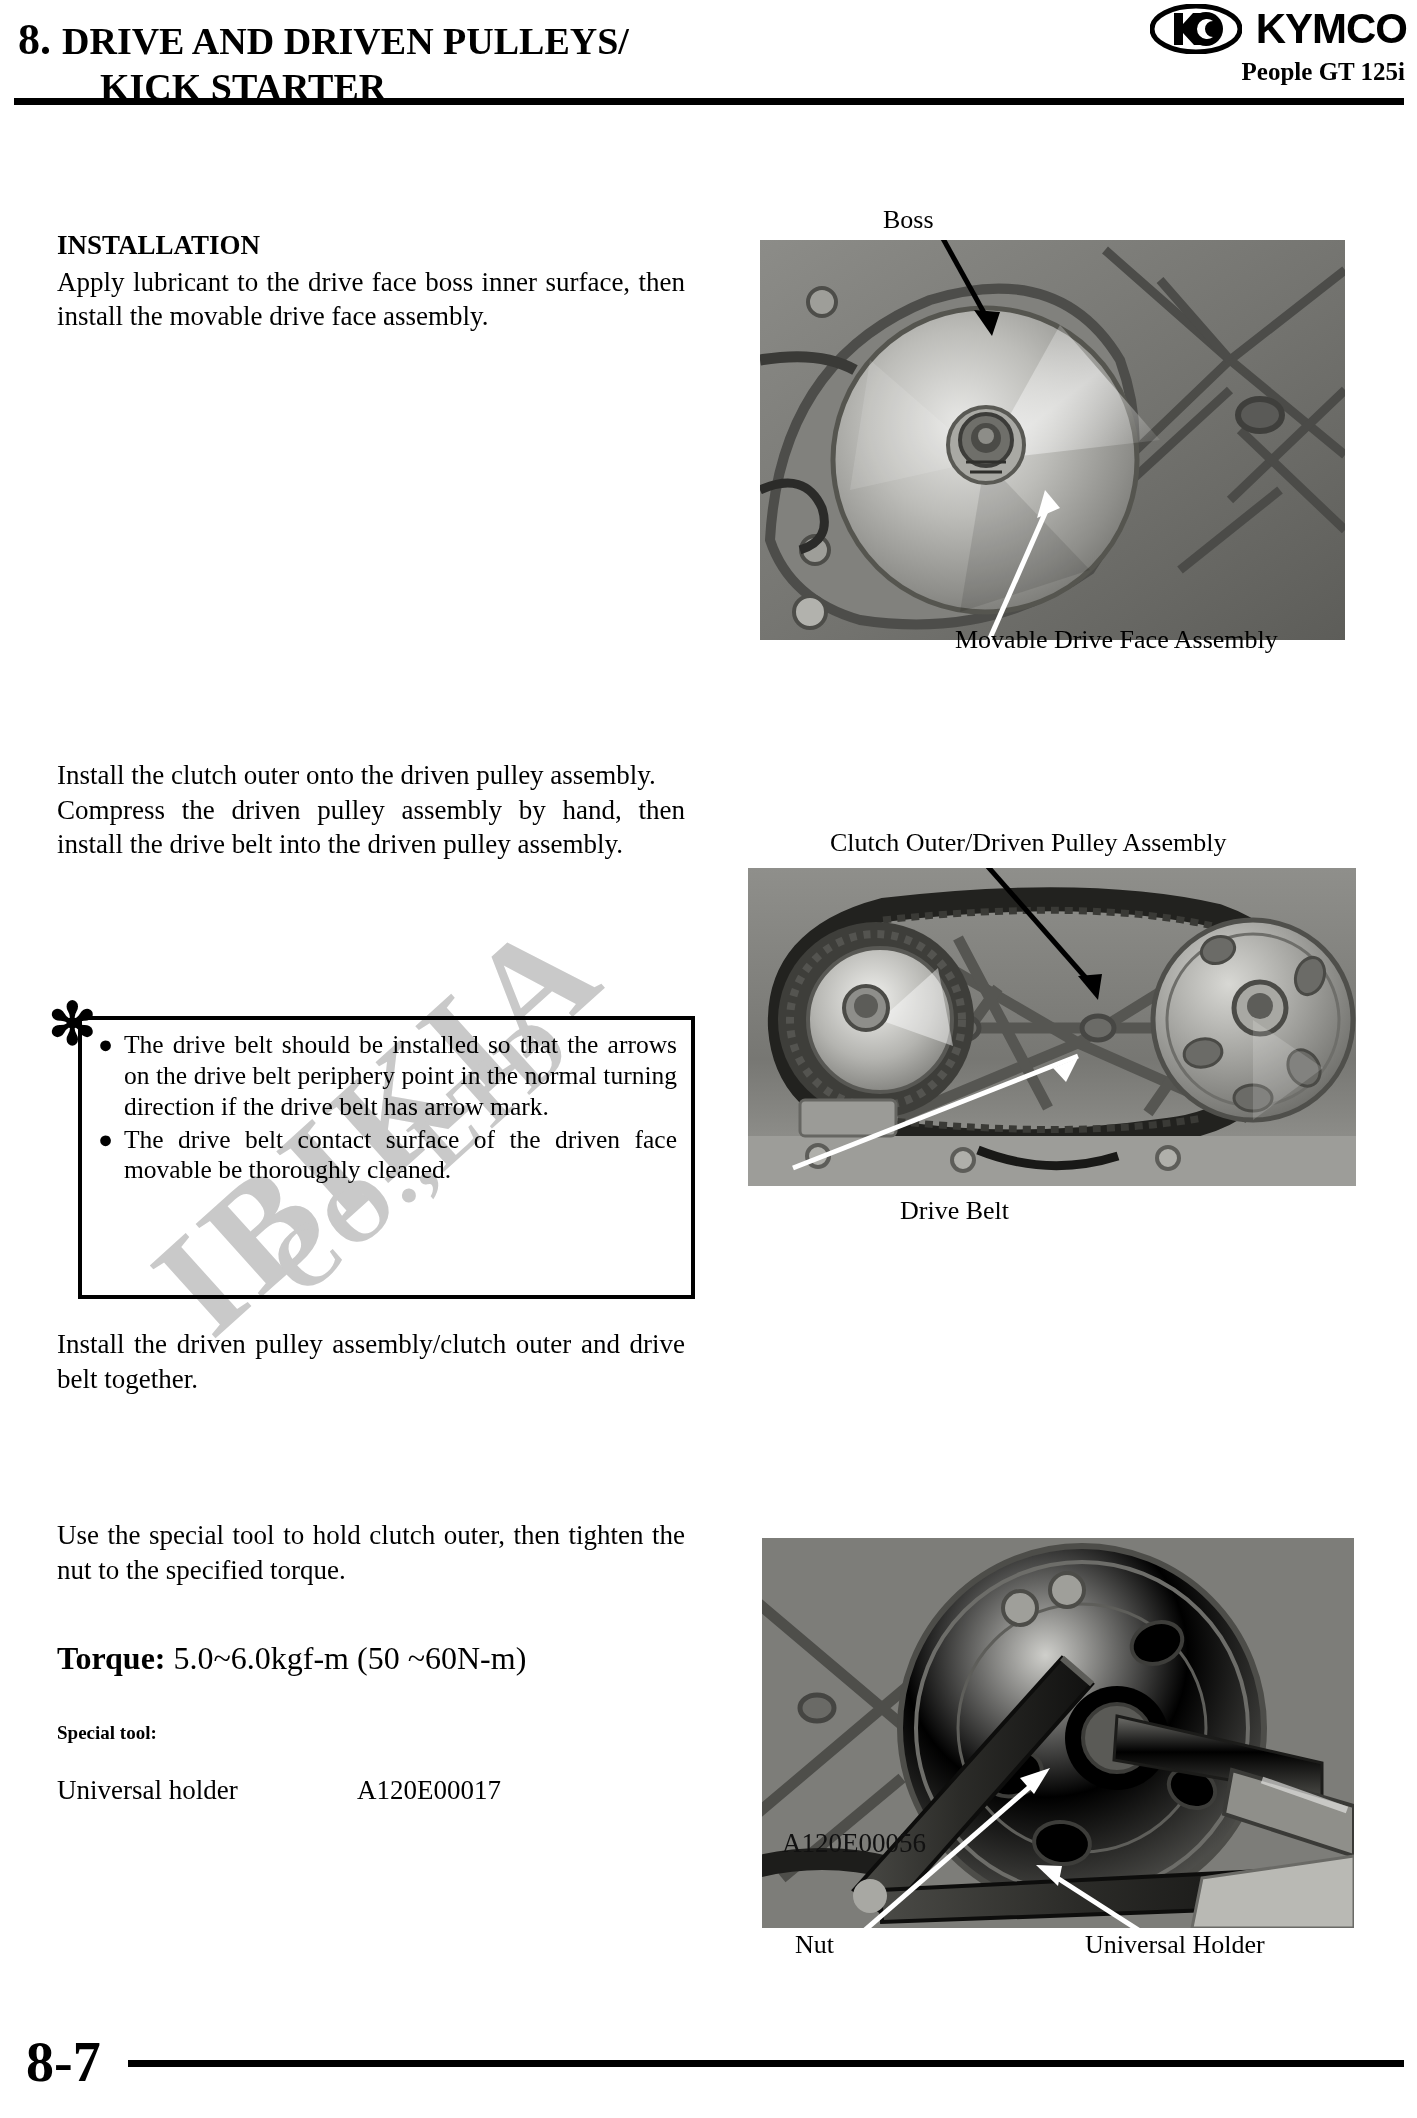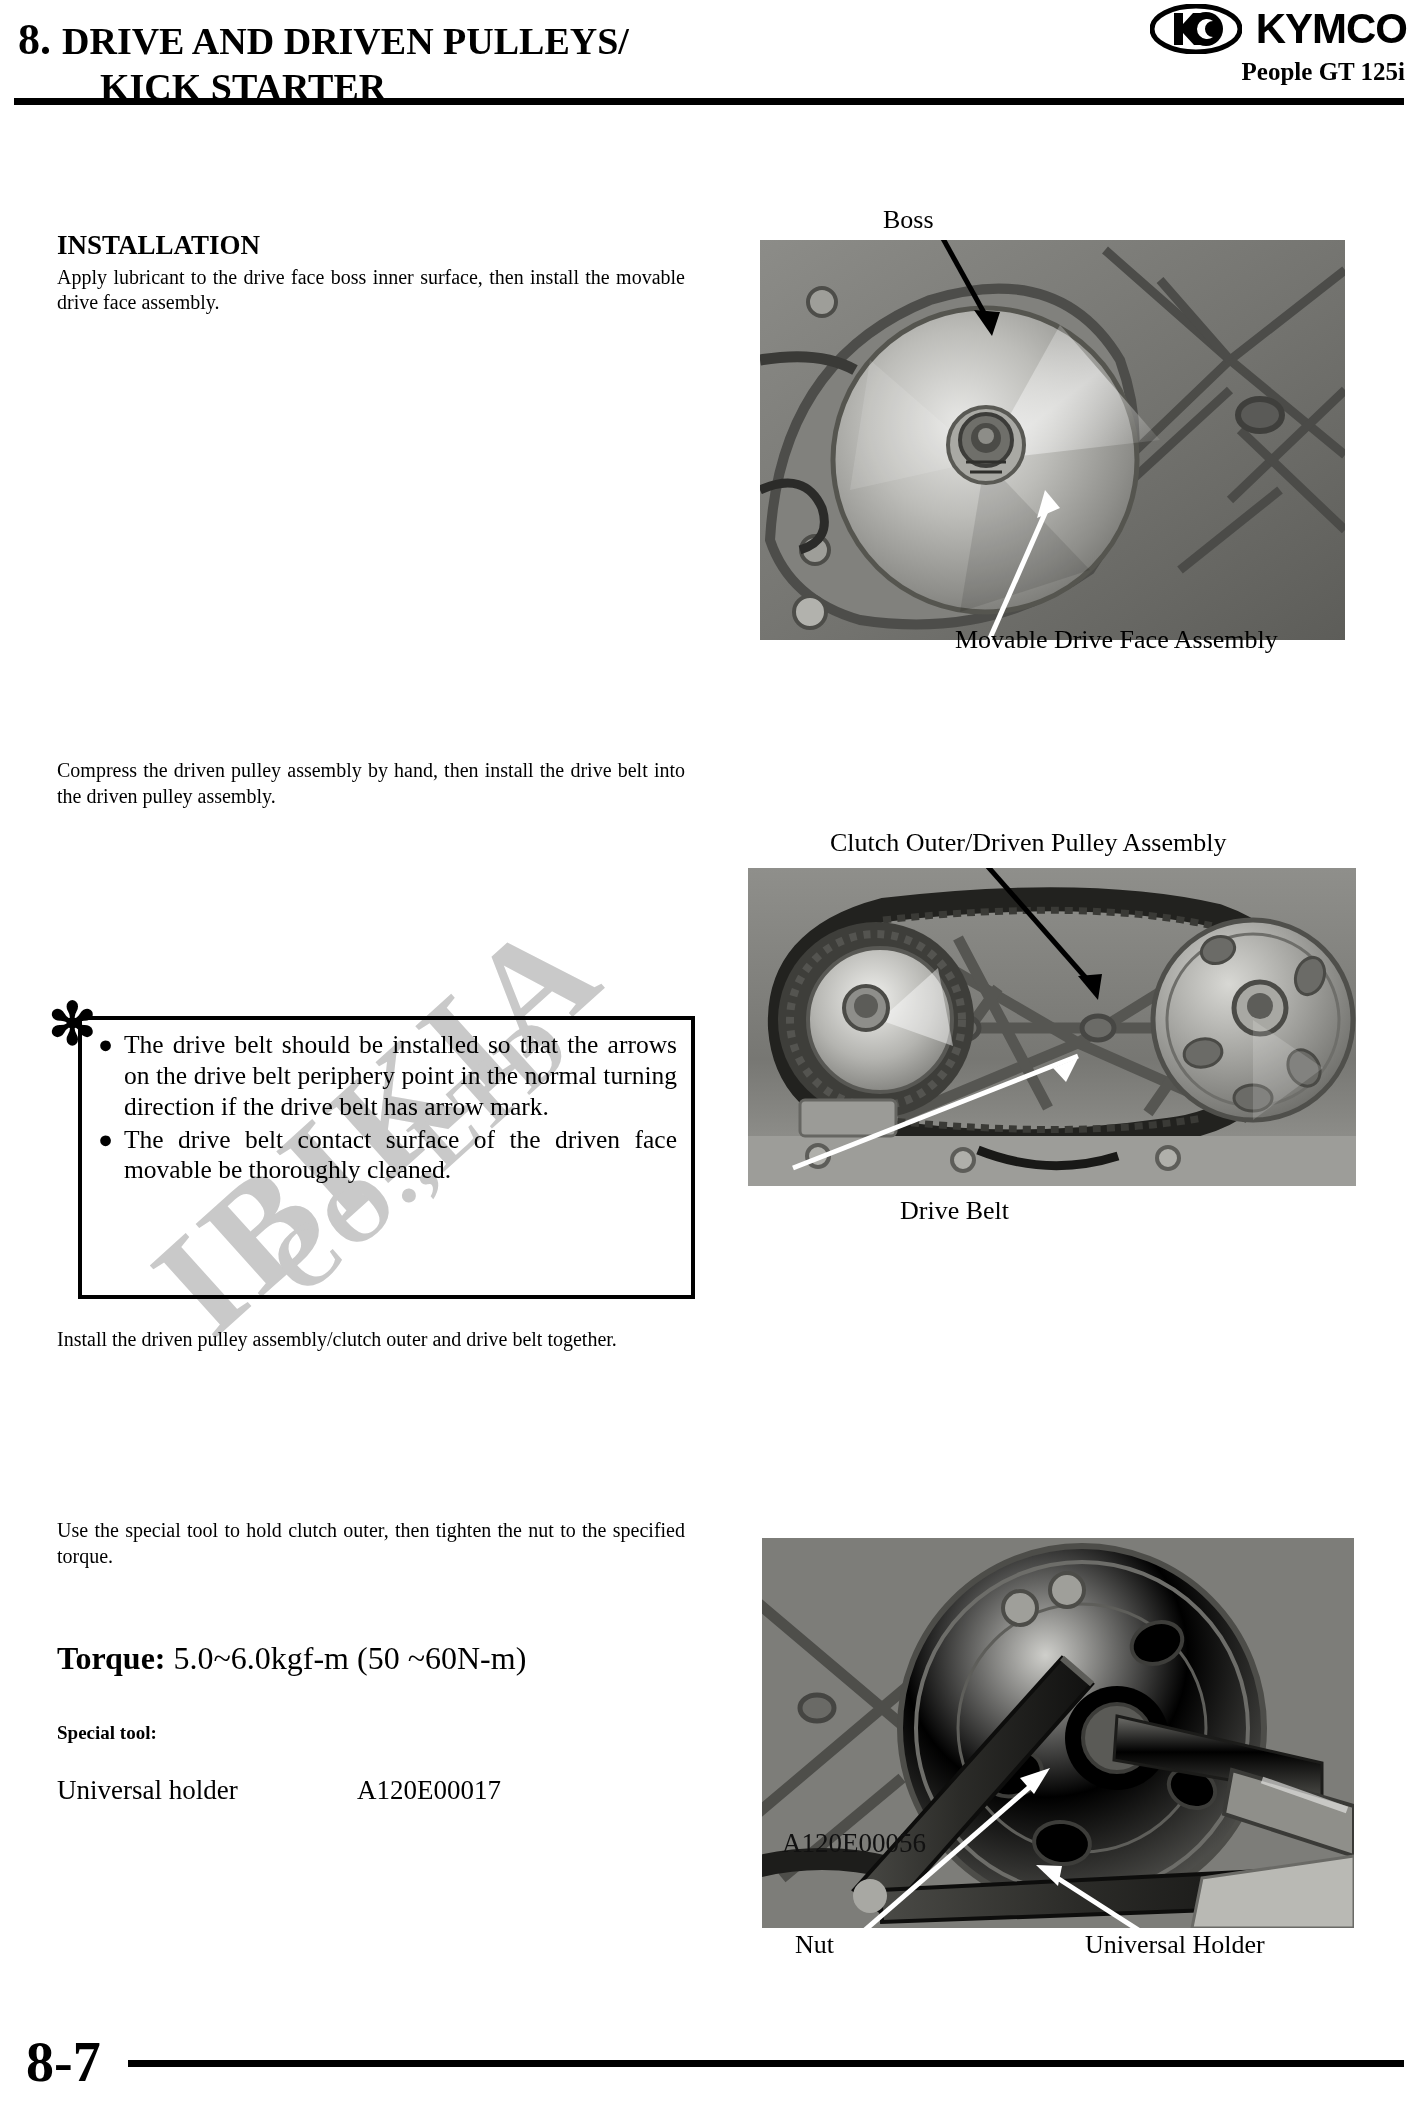--- a/index.html
+++ b/index.html
@@ -110,21 +110,21 @@
   }
 
   
   .col-left {
     position: absolute;
     left: 57px;
     width: 628px;
     z-index: 10;
   }
   .body-text {
-    font-size: 20px;
+    font-size: 27px;
     line-height: 1.28;
     text-align: justify;
     text-justify: inter-word;
   }
   .heading-bold {
     font-size: 27px;
     font-weight: bold;
     line-height: 1.28;
     margin-bottom: 2px;
   }
@@ -305,20 +305,21 @@
     <div class="model">People GT 125i</div>
     <div class="header-rule"></div>
   </div>
 
   <div class="col-left" id="blk-install">
     <div class="heading-bold">INSTALLATION</div>
     <p class="body-text para">Apply lubricant to the drive face boss inner surface, then install the movable drive face assembly.</p>
   </div>
 
   <div class="col-left" id="blk-clutch">
+    <p class="body-text para">Install the clutch outer onto the driven pulley assembly.</p>
     <p class="body-text para">Compress the driven pulley assembly by hand, then install the drive belt into the driven pulley assembly.</p>
   </div>
 
   <div class="note-wrap">
     <div class="asterisk">✻</div>
     <div class="note-box">
       <ul class="note-list">
         <li class="note-item">
           <span class="dot">●</span>
           <span>The drive belt should be installed so that the arrows on the drive belt periphery point in the normal turning direction if the drive belt has arrow mark.</span>

